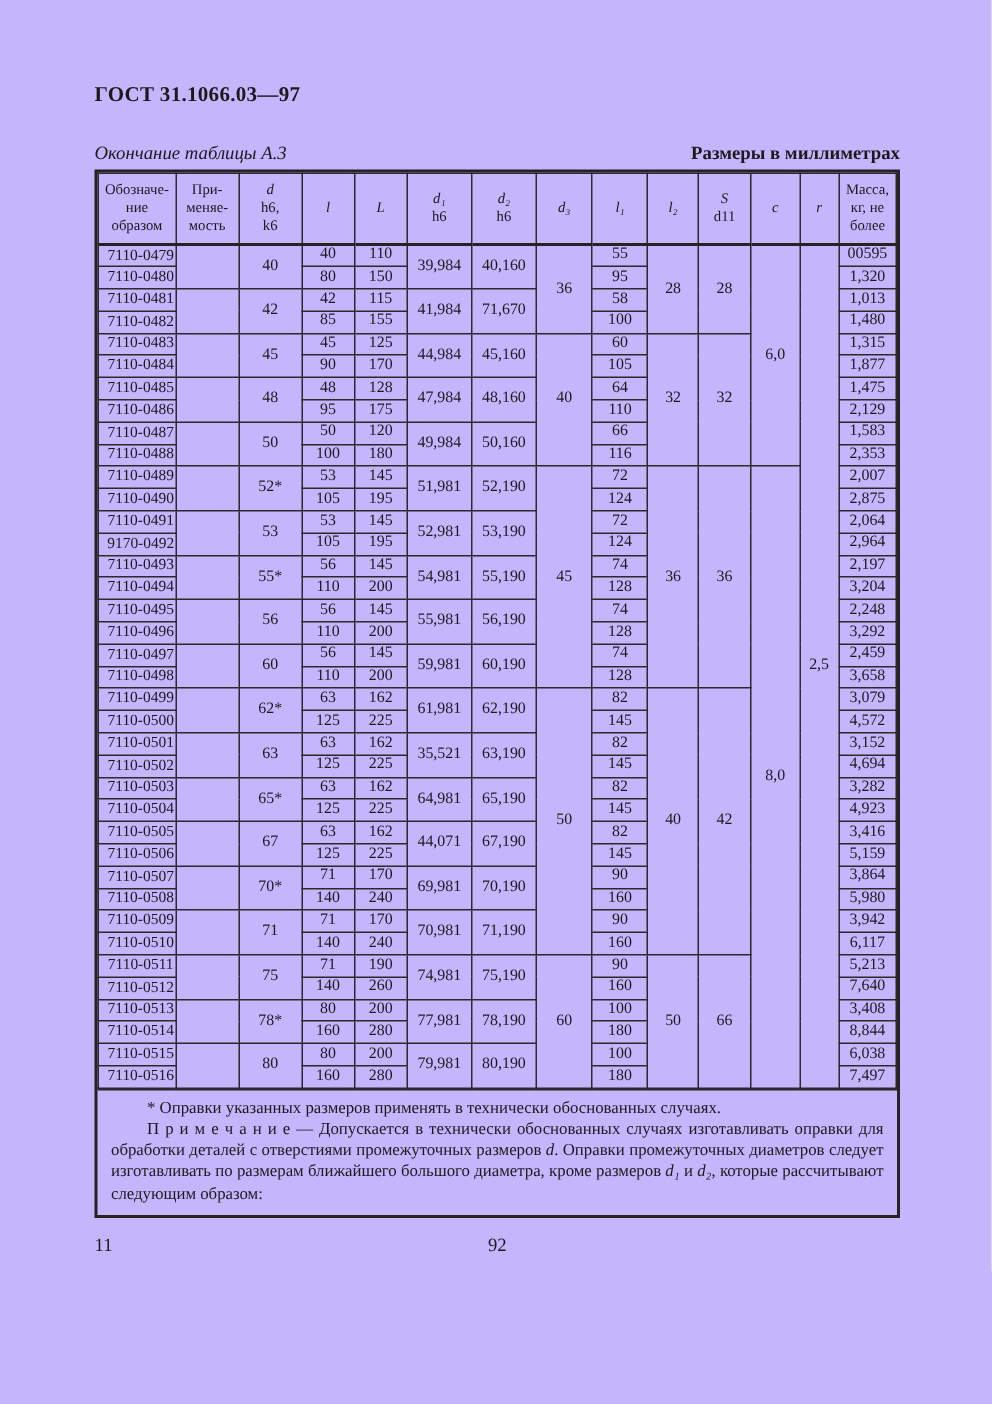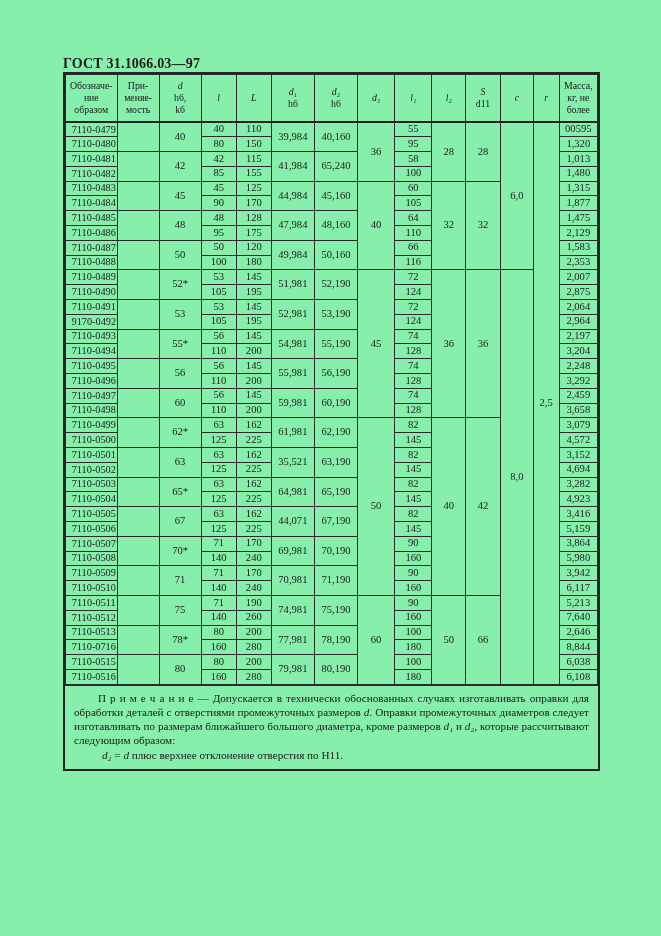--- a/index.html
+++ b/index.html
@@ -1,17 +1,17 @@
 <!DOCTYPE html>
 <html><head>
 <meta charset="utf-8">
 <style>
   html,body{margin:0;padding:0;background:#e8e8e6;}
   .page{
-    width:661px;height:936px;background:#86efac;margin:0 auto;
+    width:661px;height:936px;background:#c4b5fd;margin:0 auto;
     box-sizing:border-box;padding:56px 61px 0 63px;position:relative;
     font-family:"Liberation Serif","DejaVu Serif",serif;color:#1a1a1a;
   }
   .gost-title{font-size:14px;font-weight:bold;letter-spacing:.2px;}
   .caption-row{display:flex;justify-content:space-between;align-items:baseline;
     margin-top:23px;margin-bottom:3px;}
   .table-caption{font-style:italic;font-size:12.5px;}
   .units-label{font-weight:bold;font-size:12.5px;}
   .table-frame{border:2px solid #242424;font-family:Liberation Serif, serif;}
   table.dim{border-collapse:collapse;table-layout:fixed;width:100%;}
@@ -37,20 +37,24 @@
   col.w-d3{width:7.0%}col.w-l1{width:7.0%}col.w-l2{width:6.3%}col.w-S{width:6.6%}
   col.w-c{width:6.1%}col.w-r{width:4.9%}col.w-mass{width:7.2%}
 </style>
 </head>
 <body>
 
 <div class="page">
 
   <div class="gost-title">ГОСТ 31.1066.03—97</div>
 
+  <div class="caption-row">
+    <span class="table-caption">Окончание таблицы А.3</span>
+    <span class="units-label">Размеры в миллиметрах</span>
+  </div>
 
   <div class="table-frame">
     <table class="dim">
       <colgroup>
         <col class="w-id">
           <col class="w-primen">
           <col class="w-d">
           <col class="w-l">
         <col class="w-L">
           <col class="w-d1">
@@ -144,21 +148,21 @@
             <td class="c-l1">95</td>
             <td class="c-mass">1,320</td>
           </tr>
           <tr>
             <td class="c-id">7110-0481</td>
             <td rowspan="2" class="c-primen"></td>
             <td rowspan="2" class="c-d">42</td>
             <td class="c-l">42</td>
             <td class="c-L">115</td>
             <td rowspan="2" class="c-d1">41,984</td>
-            <td rowspan="2" class="c-d2">65,240</td>
+            <td rowspan="2" class="c-d2">71,670</td>
             <td class="c-l1">58</td>
             <td class="c-mass">1,013</td>
           </tr>
           <tr>
             <td class="c-id">7110-0482</td>
             <td class="c-l">85</td>
             <td class="c-L">155</td>
             <td class="c-l1">100</td>
             <td class="c-mass">1,480</td>
           </tr>
@@ -447,24 +451,24 @@
           </tr>
           <tr>
             <td class="c-id">7110-0513</td>
             <td rowspan="2" class="c-primen"></td>
             <td rowspan="2" class="c-d">78*</td>
             <td class="c-l">80</td>
             <td class="c-L">200</td>
             <td rowspan="2" class="c-d1">77,981</td>
             <td rowspan="2" class="c-d2">78,190</td>
             <td class="c-l1">100</td>
-            <td class="c-mass">2,646</td>
-          </tr>
-          <tr>
-            <td class="c-id">7110-0716</td>
+            <td class="c-mass">3,408</td>
+          </tr>
+          <tr>
+            <td class="c-id">7110-0514</td>
             <td class="c-l">160</td>
             <td class="c-L">280</td>
             <td class="c-l1">180</td>
             <td class="c-mass">8,844</td>
           </tr>
           <tr>
             <td class="c-id">7110-0515</td>
             <td rowspan="2" class="c-primen"></td>
             <td rowspan="2" class="c-d">80</td>
             <td class="c-l">80</td>
@@ -472,25 +476,29 @@
             <td rowspan="2" class="c-d1">79,981</td>
             <td rowspan="2" class="c-d2">80,190</td>
             <td class="c-l1">100</td>
             <td class="c-mass">6,038</td>
           </tr>
           <tr>
             <td class="c-id">7110-0516</td>
             <td class="c-l">160</td>
             <td class="c-L">280</td>
             <td class="c-l1">180</td>
-            <td class="c-mass">6,108</td>
+            <td class="c-mass">7,497</td>
           </tr>
         </tbody>
     </table>
 
     <div class="footnote">
+      <div class="fn-line">* Оправки указанных размеров применять в технически обоснованных случаях.</div>
       <div class="fn-line"><span>П р и м е ч а н и е — Допускается в технически обоснованных случаях изготавливать оправки для обработки деталей с отверстиями промежуточных размеров </span><span class="it">d</span><span>. Оправки промежуточных диаметров следует изготавливать по размерам ближайшего большого диаметра, кроме размеров </span><span class="it">d₁</span><span> и </span><span class="it">d₂</span><span>, которые рассчитывают следующим образом:</span></div>
-      <div class="fn-formula"><span class="it">d₂</span><span> = </span><span class="it">d</span><span> плюс верхнее отклонение отверстия по H11.</span></div>
     </div>
   </div>
 
+  <div class="page-footer">
+    <span class="pg-left">11</span>
+    <div class="pg-center">92</div>
+  </div>
 
 </div>
 
 </body></html>

